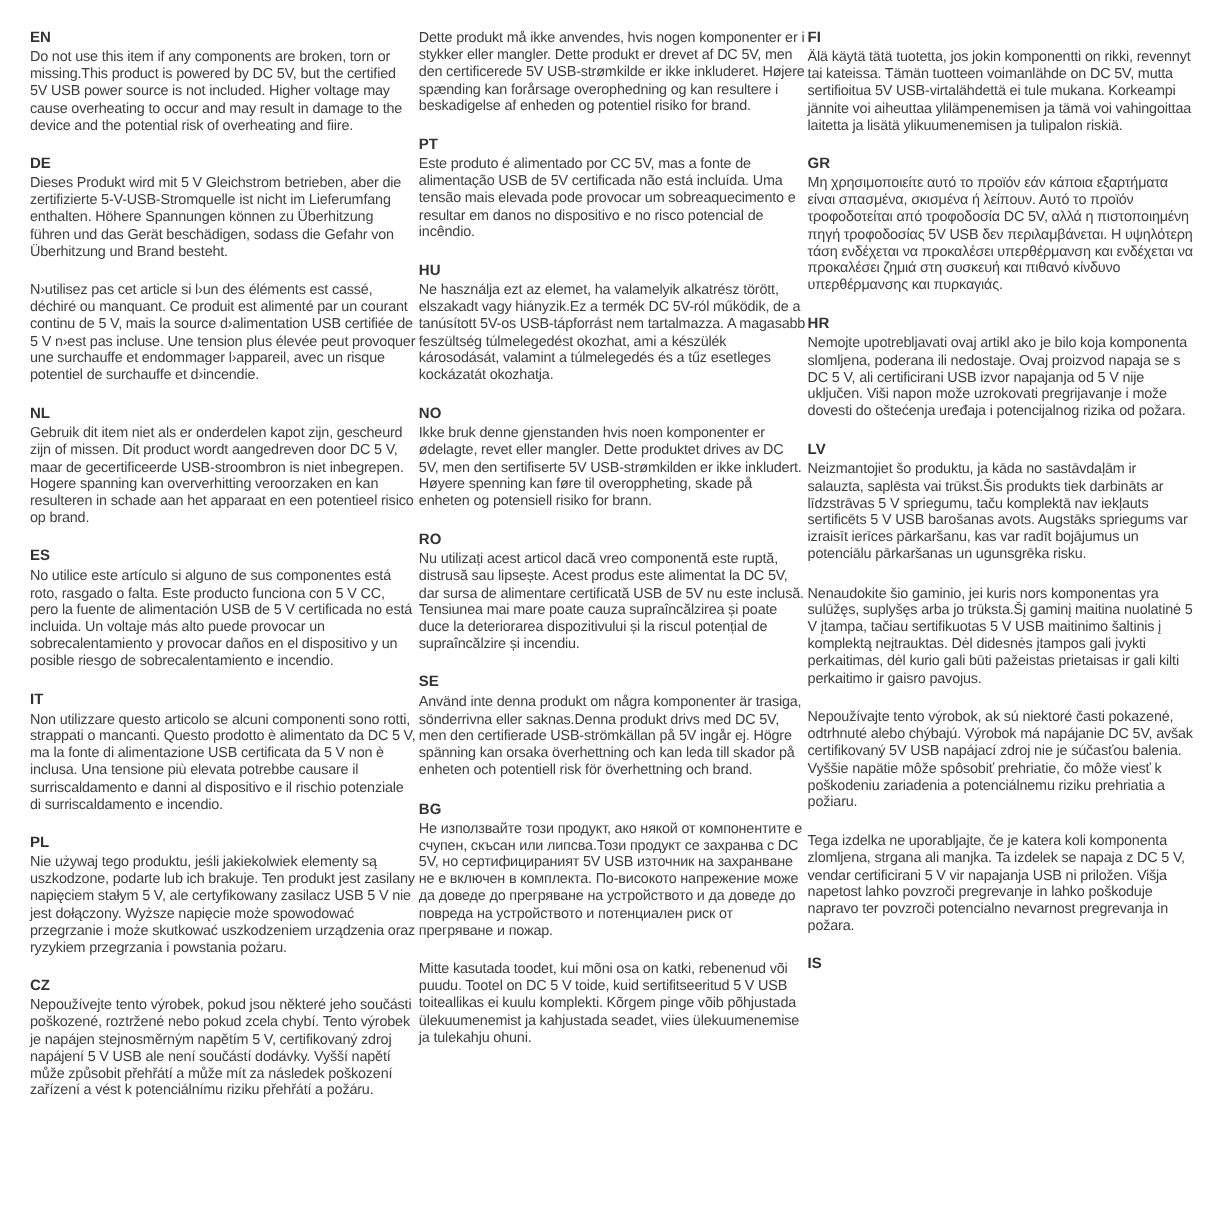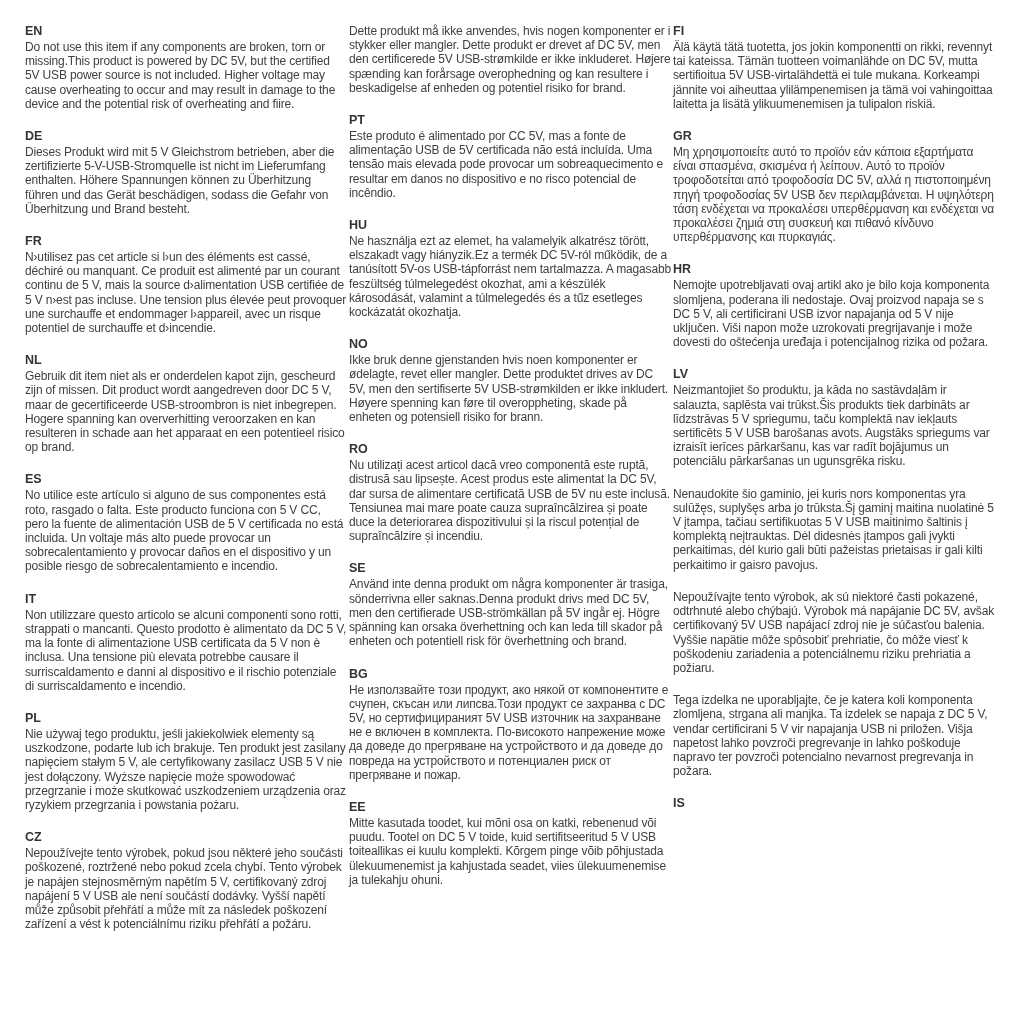--- a/index.html
+++ b/index.html
@@ -50,21 +50,20 @@
   <div class="col">
       <div class="section">
         <h2 class="code">EN</h2>
         <p class="body-text">Do not use this item if any components are broken, torn or missing.This product is powered by DC 5V, but the certified 5V USB power source is not included. Higher voltage may cause overheating to occur and may result in damage to the device and the potential risk of overheating and fiire.</p>
       </div>
       <div class="section">
         <h2 class="code">DE</h2>
         <p class="body-text">Dieses Produkt wird mit 5 V Gleichstrom betrieben, aber die zertifizierte 5-V-USB-Stromquelle ist nicht im Lieferumfang enthalten. Höhere Spannungen können zu Überhitzung führen und das Gerät beschädigen, sodass die Gefahr von Überhitzung und Brand besteht.</p>
       </div>
       <div class="section">
-        <h2 class="code">FR</h2>
         <p class="body-text">N›utilisez pas cet article si l›un des éléments est cassé, déchiré ou manquant. Ce produit est alimenté par un courant continu de 5 V, mais la source d›alimentation USB certifiée de 5 V n›est pas incluse. Une tension plus élevée peut provoquer une surchauffe et endommager l›appareil, avec un risque potentiel de surchauffe et d›incendie.</p>
       </div>
       <div class="section">
         <h2 class="code">NL</h2>
         <p class="body-text">Gebruik dit item niet als er onderdelen kapot zijn, gescheurd zijn of missen. Dit product wordt aangedreven door DC 5 V, maar de gecertificeerde USB-stroombron is niet inbegrepen. Hogere spanning kan oververhitting veroorzaken en kan resulteren in schade aan het apparaat en een potentieel risico op brand.</p>
       </div>
       <div class="section">
         <h2 class="code">ES</h2>
         <p class="body-text">No utilice este artículo si alguno de sus componentes está roto, rasgado o falta. Este producto funciona con 5 V CC, pero la fuente de alimentación USB de 5 V certificada no está incluida. Un voltaje más alto puede provocar un sobrecalentamiento y provocar daños en el dispositivo y un posible riesgo de sobrecalentamiento e incendio.</p>
       </div>
@@ -103,21 +102,20 @@
       </div>
       <div class="section">
         <h2 class="code">SE</h2>
         <p class="body-text">Använd inte denna produkt om några komponenter är trasiga, sönderrivna eller saknas.Denna produkt drivs med DC 5V, men den certifierade USB-strömkällan på 5V ingår ej. Högre spänning kan orsaka överhettning och kan leda till skador på enheten och potentiell risk för överhettning och brand.</p>
       </div>
       <div class="section">
         <h2 class="code">BG</h2>
         <p class="body-text">Не използвайте този продукт, ако някой от компонентите е счупен, скъсан или липсва.Този продукт се захранва с DC 5V, но сертифицираният 5V USB източник на захранване не е включен в комплекта. По-високото напрежение може да доведе до прегряване на устройството и да доведе до повреда на устройството и потенциален риск от прегряване и пожар.</p>
       </div>
       <div class="section">
-        <h2 class="code">EE</h2>
         <p class="body-text">Mitte kasutada toodet, kui mõni osa on katki, rebenenud või puudu. Tootel on DC 5 V toide, kuid sertifitseeritud 5 V USB toiteallikas ei kuulu komplekti. Kõrgem pinge võib põhjustada ülekuumenemist ja kahjustada seadet, viies ülekuumenemise ja tulekahju ohuni.</p>
       </div>
     </div>
   <div class="col">
       <div class="section">
         <h2 class="code">FI</h2>
         <p class="body-text">Älä käytä tätä tuotetta, jos jokin komponentti on rikki, revennyt tai kateissa. Tämän tuotteen voimanlähde on DC 5V, mutta sertifioitua 5V USB-virtalähdettä ei tule mukana. Korkeampi jännite voi aiheuttaa ylilämpenemisen ja tämä voi vahingoittaa laitetta ja lisätä ylikuumenemisen ja tulipalon riskiä.</p>
       </div>
       <div class="section">
         <h2 class="code">GR</h2>

